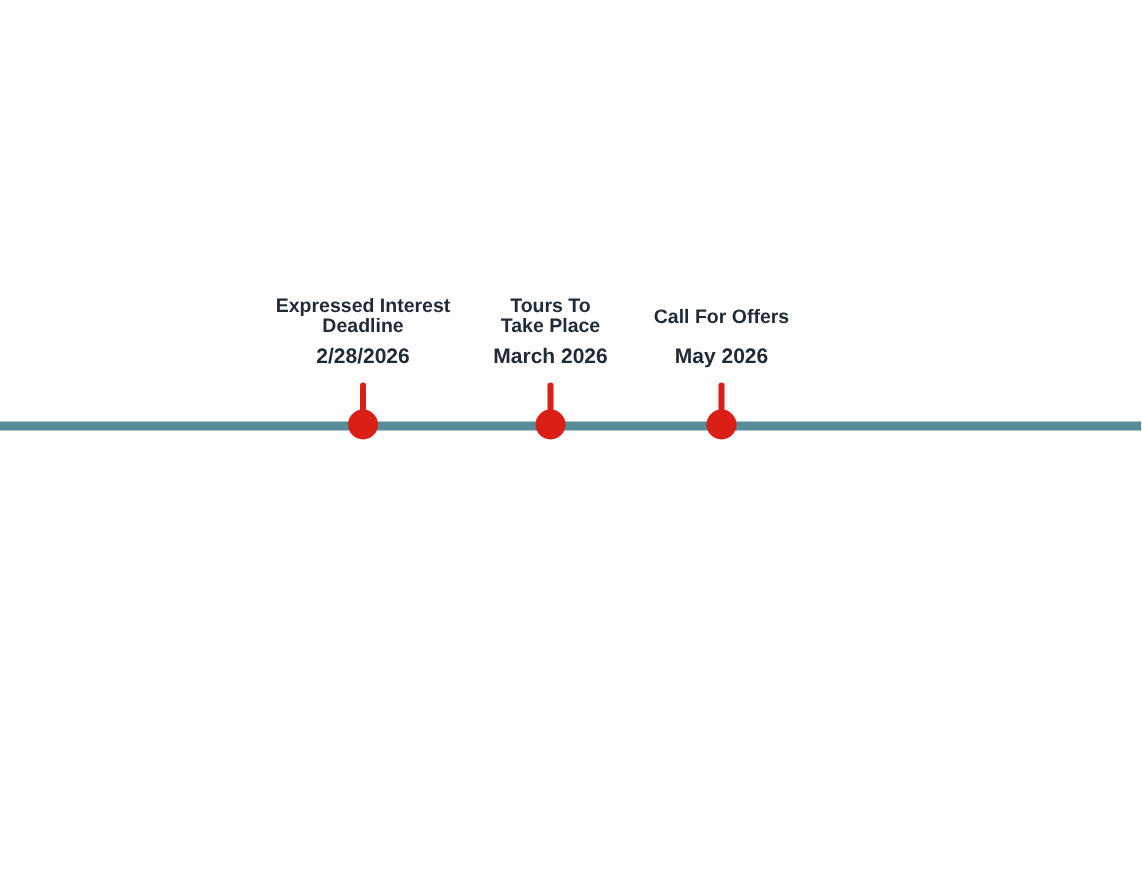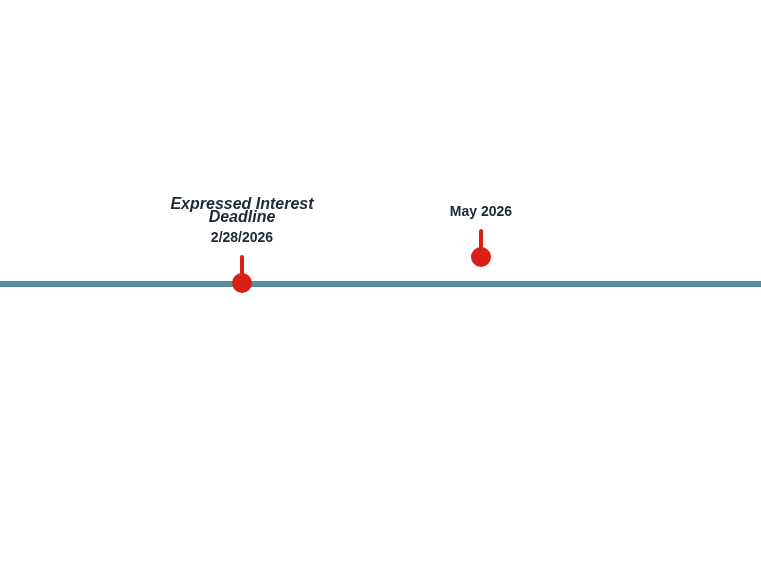--- a/index.html
+++ b/index.html
@@ -37,27 +37,26 @@
     display: flex;
     flex-direction: column;
     align-items: center;
     z-index: 2;
   }
   .m-title {
     min-height: 26px;
     display: flex;
     align-items: center;
     justify-content: center;
-    font-size: 16px;
+    font-size: 13px;
     font-weight: bold;
     line-height: 13px;
     text-align: center;
     white-space: pre-line;
     color: var(--text-color);
-    font-style: italic;
   }
   .m-date {
     margin-top: 7px;
     font-size: 14px;
     font-weight: bold;
     line-height: 15px;
     color: var(--text-color);
   }
   .m-stem {
     margin-top: 10px;
@@ -82,20 +81,28 @@
   <div class="timeline-line"></div>
 
   <div class="milestone" style="left:242px">
     <div class="m-title">Expressed Interest
 Deadline</div>
     <div class="m-date">2/28/2026</div>
     <div class="m-stem"></div>
     <div class="m-dot"></div>
   </div>
 
+  <div class="milestone" style="left:367px">
+    <div class="m-title">Tours To
+Take Place</div>
+    <div class="m-date">March 2026</div>
+    <div class="m-stem"></div>
+    <div class="m-dot"></div>
+  </div>
 
   <div class="milestone" style="left:481px">
+    <div class="m-title">Call For Offers</div>
     <div class="m-date">May 2026</div>
     <div class="m-stem"></div>
     <div class="m-dot"></div>
   </div>
 
 </div>
 
 </body></html>

